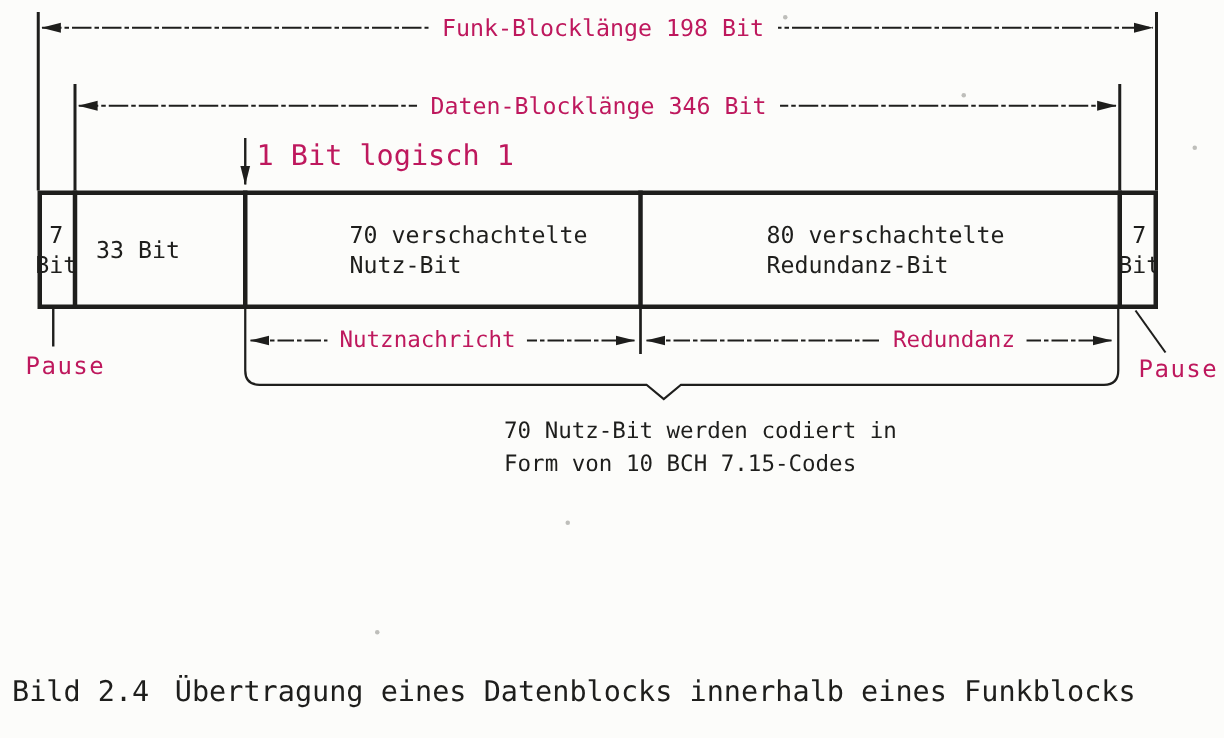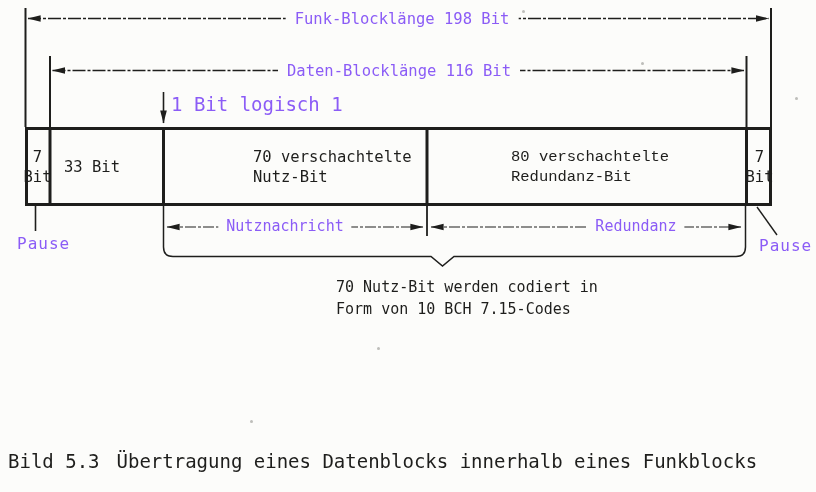--- a/index.html
+++ b/index.html
@@ -21,21 +21,21 @@
     left: 0;
     top: 0;
     width: 816px;
     height: 492px;
   }
   .lbl {
     position: absolute;
     white-space: nowrap;
     font-size: 15.5px;
     line-height: 18px;
-    color: #8b5cf6;
+    color: #be185d;
   }
   .dim-label {
     transform: translateX(-50%);
     background: #fcfcfa;
     padding: 0 9px;
   }
   .span-label {
     transform: translateX(-50%);
     background: #fcfcfa;
     padding: 0 8px;
@@ -119,57 +119,57 @@
       <line x1="757" y1="207" x2="777" y2="235" stroke-width="1.4"></line>
 
       <line x1="167" y1="227" x2="423" y2="227" stroke-width="1.2" stroke-dasharray="11 2 3 2" marker-start="url(#ah)" marker-end="url(#ah)"></line>
       <line x1="431" y1="227" x2="741" y2="227" stroke-width="1.2" stroke-dasharray="11 2 3 2" marker-start="url(#ah)" marker-end="url(#ah)"></line>
 
       <path stroke-width="1.5" d="M163.5,206 L163.5,247 Q163.5,256.5 173,256.5 L431,256.5 L442.5,266 L454,256.5 L736,256.5 Q745.5,256.5 745.5,247 L745.5,206"></path>
     </g>
   </svg>
 
   <div class="lbl dim-label" style="left:402px; top:10px;">Funk-Blocklänge 198 Bit</div>
-  <div class="lbl dim-label" style="left:399px; top:62px;">Daten-Blocklänge 116 Bit</div>
+  <div class="lbl dim-label" style="left:399px; top:62px;">Daten-Blocklänge 346 Bit</div>
 
   <div class="lbl" style="left:171px; top:95px; font-size:19px;">1 Bit logisch 1</div>
 
   <div class="cell center" style="left:25px;  width:25px;">
     <span>7</span>
     <span>Bit</span>
   </div>
   <div class="cell" style="left:50px;  width:113px; padding-left:14px;">
     <span>33 Bit</span>
   </div>
-  <div class="cell" style="left:163px; width:264px; padding-left:70px;margin-left:20px;">
+  <div class="cell" style="left:163px; width:264px; padding-left:70px;">
     <span>70 verschachtelte</span>
     <span>Nutz-Bit</span>
   </div>
-  <div class="cell" style="left:427px; width:320px; padding-left:84px;font-family:Liberation Mono, monospace;">
+  <div class="cell" style="left:427px; width:320px; padding-left:84px;">
     <span>80 verschachtelte</span>
     <span>Redundanz-Bit</span>
   </div>
   <div class="cell center" style="left:747px; width:25px;">
     <span>7</span>
     <span>Bit</span>
   </div>
 
   <div class="lbl span-label" style="left:636px; top:217px;">Redundanz</div>
   <div class="lbl span-label" style="left:285px; top:217px;">Nutznachricht</div>
 
   <div class="lbl pause" style="left:17px; top:235px;">Pause</div>
   <div class="lbl pause" style="left:759px; top:237px;">Pause</div>
 
   <div class="annotation">
     <div>70 Nutz-Bit werden codiert in</div>
     <div>Form von 10 BCH 7.15-Codes</div>
   </div>
 
   <div class="caption">
-    <span class="cap-label">Bild 5.3</span><span>Übertragung eines Datenblocks innerhalb eines Funkblocks</span>
+    <span class="cap-label">Bild 2.4</span><span>Übertragung eines Datenblocks innerhalb eines Funkblocks</span>
   </div>
 
   <div class="speck" style="left:522px; top:10px;"></div>
   <div class="speck" style="left:641px; top:62px;"></div>
   <div class="speck" style="left:795px; top:97px;"></div>
   <div class="speck" style="left:377px; top:347px;"></div>
   <div class="speck" style="left:250px; top:420px;"></div>
 
 </div>
 

